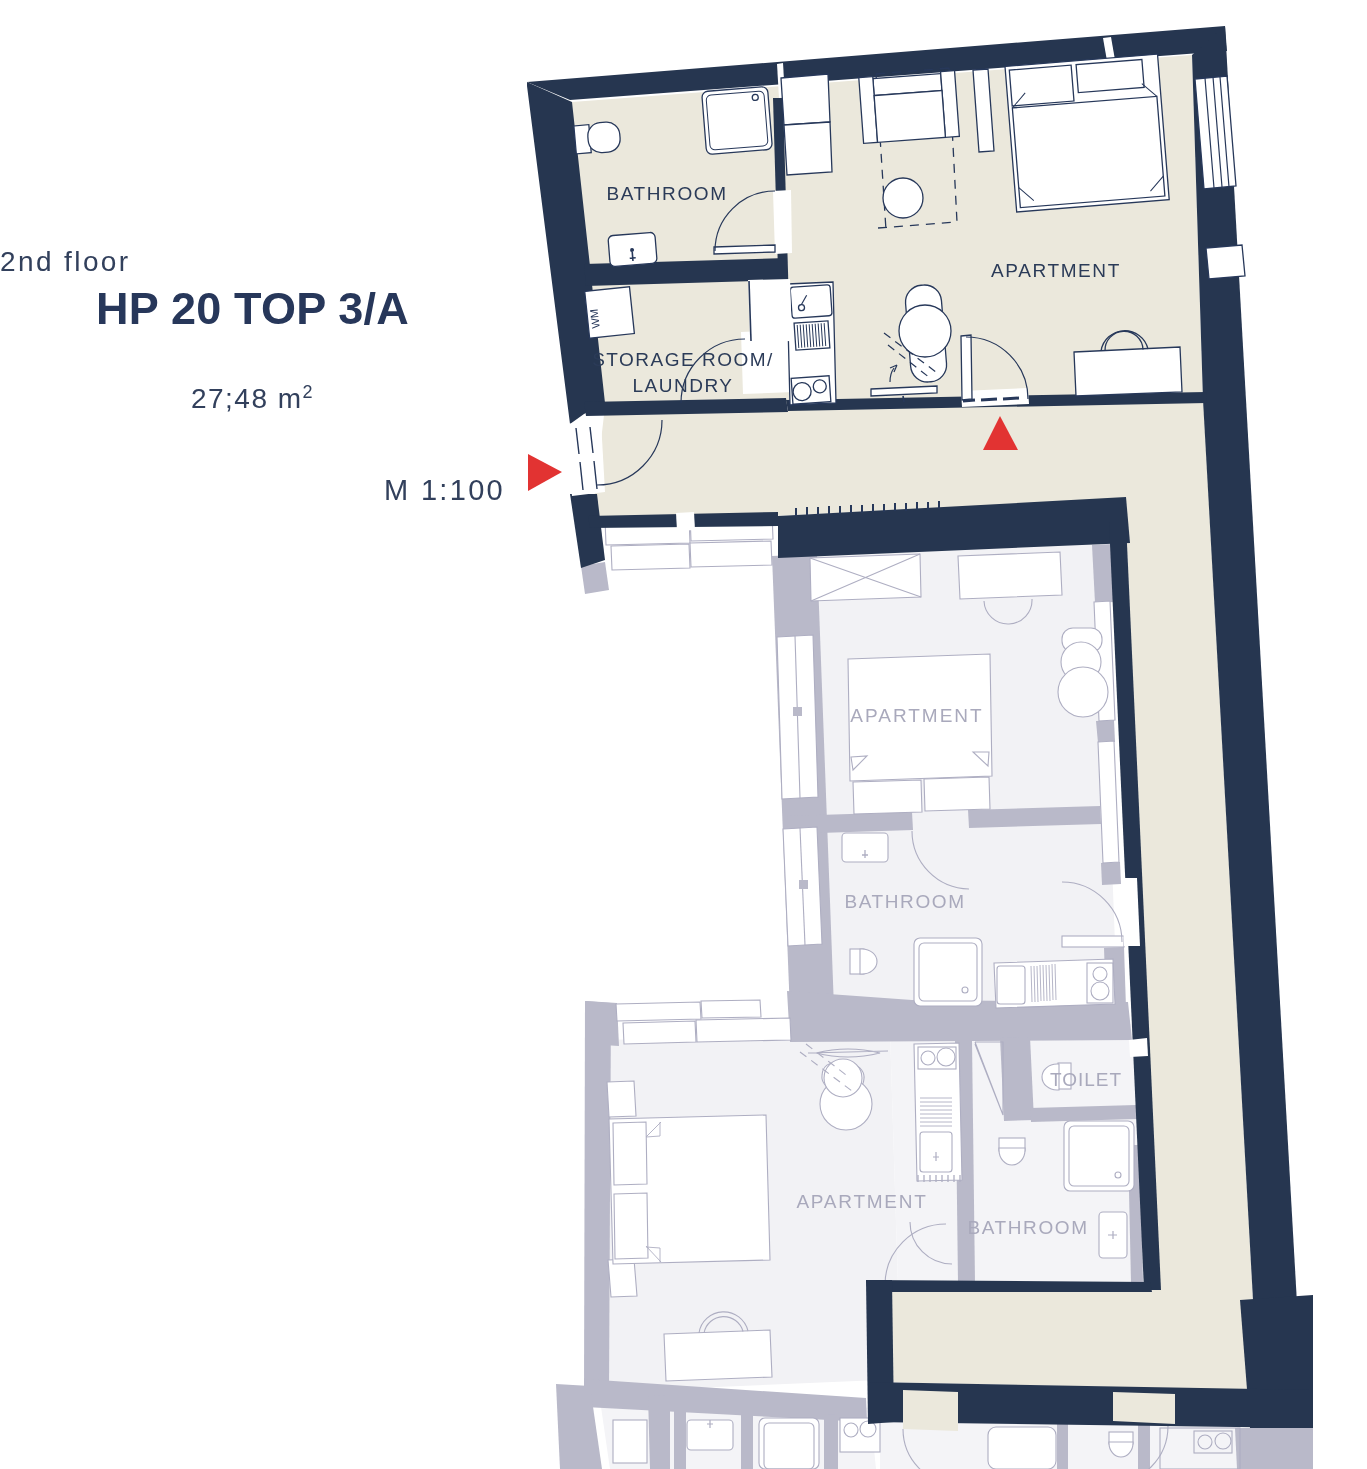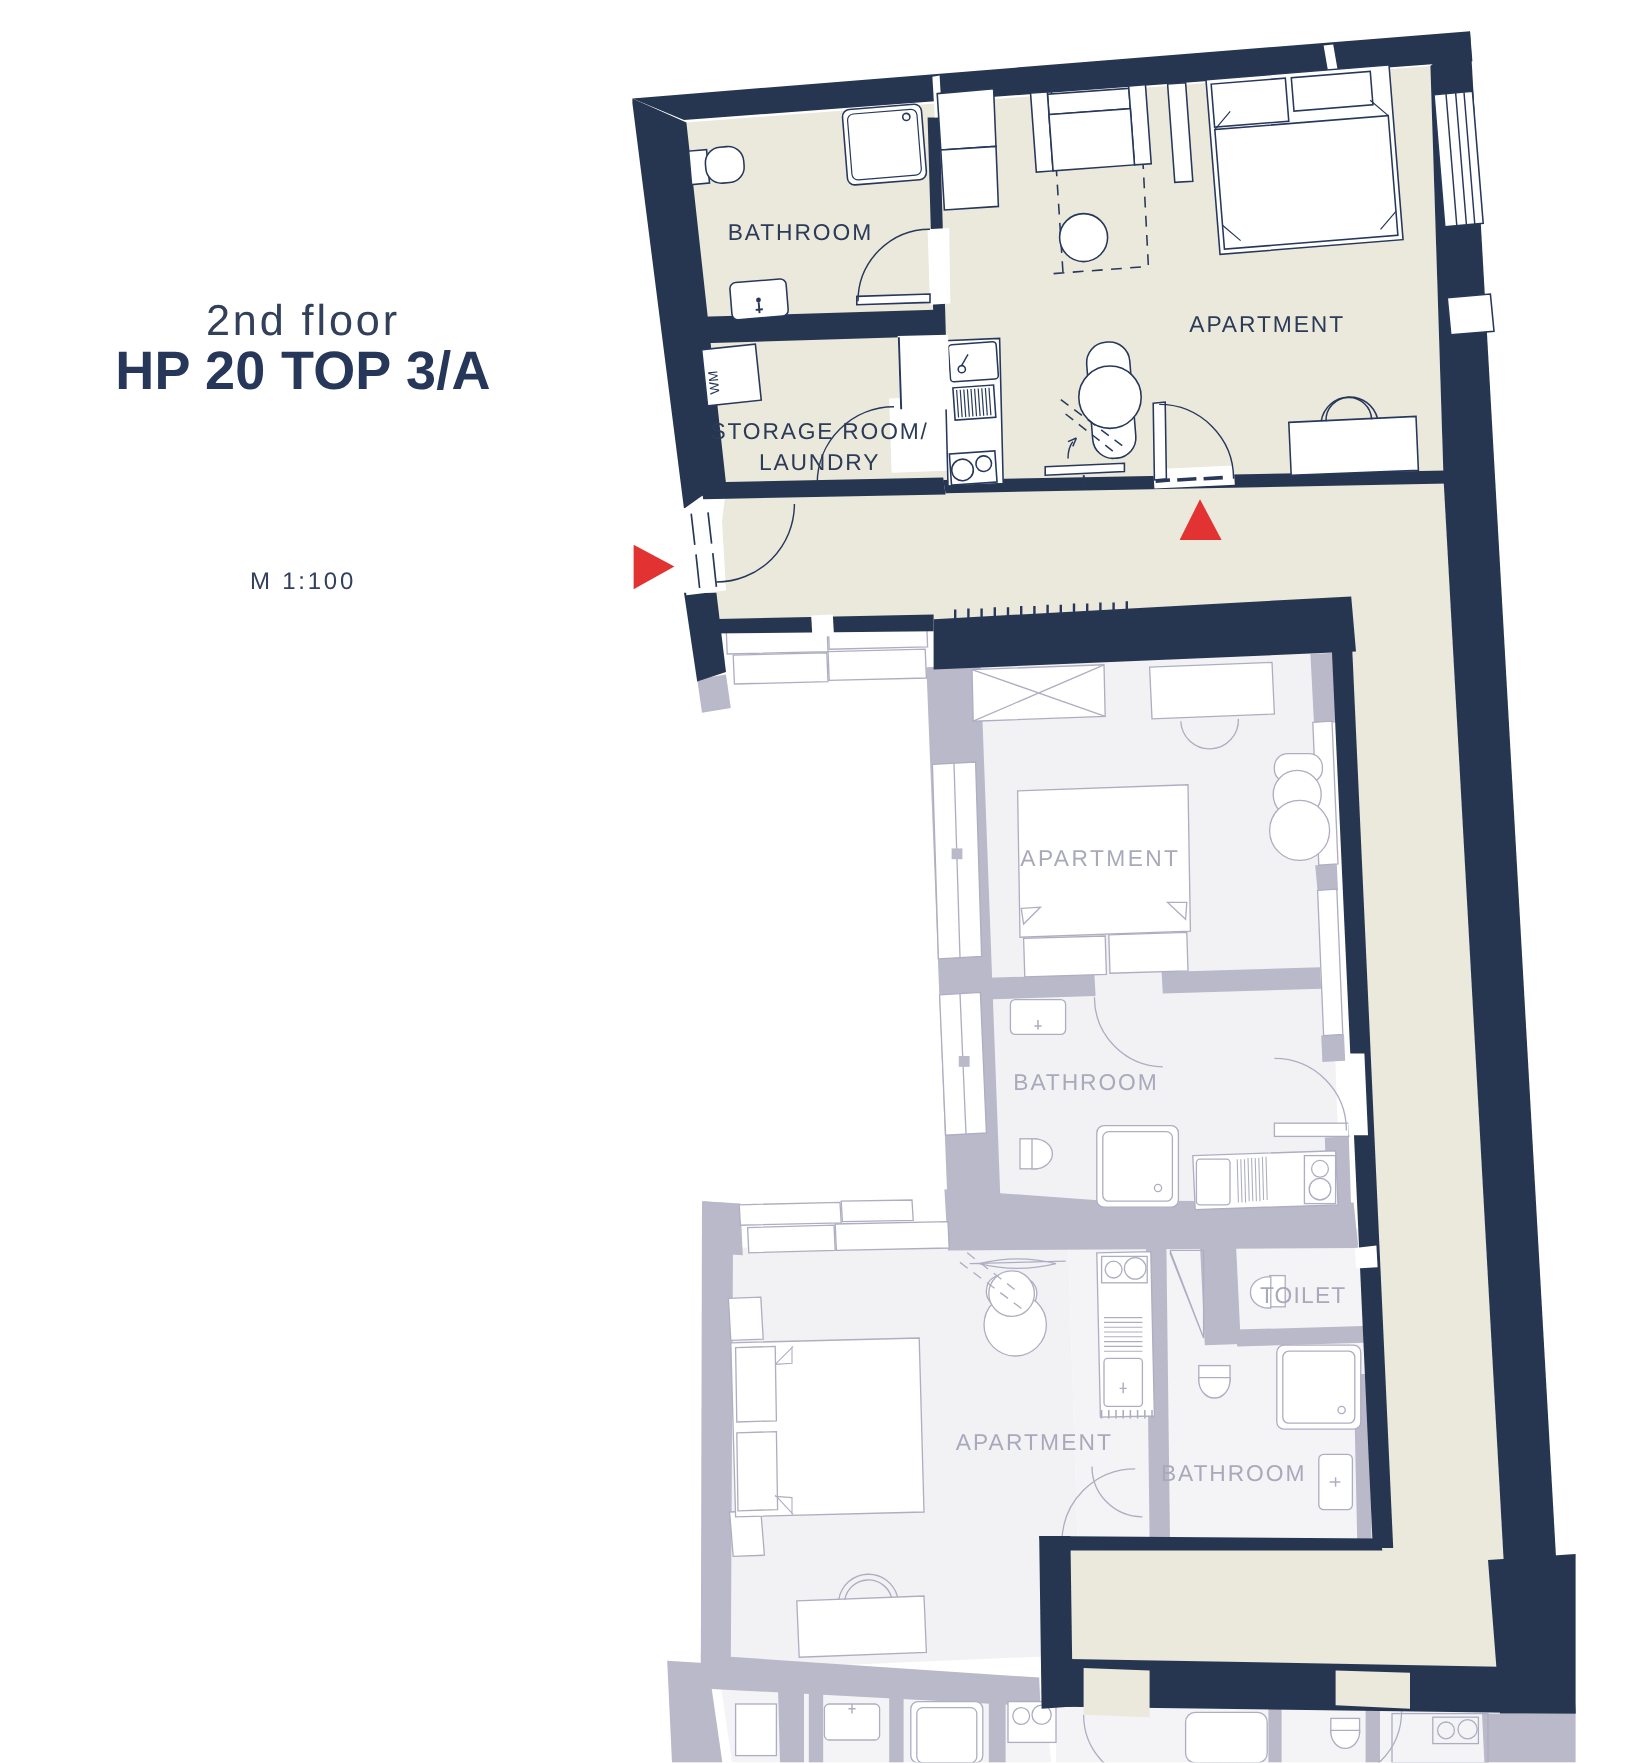--- a/index.html
+++ b/index.html
@@ -4,26 +4,27 @@
 <style>
 html,body{margin:0;padding:0;background:#ffffff;-webkit-font-smoothing:antialiased;}
 #page{position:relative;width:1367px;height:1469px;background:#ffffff;overflow:hidden;
  font-family:"Liberation Sans", sans-serif;}
 .t{position:absolute;color:#2b3a59;white-space:nowrap;}
 </style>
 </head>
 <body>
 <div id="page">
 
-<div class="t" style="left:0;top:246px;width:505px;text-align:center;font-size:36px;color:#32405c;letter-spacing:2.4px;">2nd floor</div>
+<div class="t" style="left:0;top:246px;width:505px;font-size:28px;color:#32405c;letter-spacing:2.4px;">2nd floor</div>
 
 <div class="t" style="left:0;top:283px;width:505px;text-align:center;font-size:45px;font-weight:bold;color:#27375a;letter-spacing:0.2px;">HP 20 TOP 3/A</div>
 
-
-<div class="t" style="left:0;top:474px;width:505px;text-align:center;font-size:20px;color:#32405c;letter-spacing:2.3px;">M 1:100</div>
+<div class="t" style="left:0;top:382px;width:505px;text-align:center;font-size:28px;color:#32405c;letter-spacing:1.5px;">27;48 m<sup style="font-size:18px;">2</sup></div>
+
+<div class="t" style="left:0;top:474px;width:505px;text-align:right;font-size:29px;color:#32405c;letter-spacing:2.3px;">M 1:100</div>
 
 <svg width="1367" height="1469" viewBox="0 0 1367 1469" style="position:absolute;left:0;top:0;" fill="none" stroke-linecap="butt" stroke-linejoin="miter">
 <g id="plan">
 
 <g id="faded">
 
 <polygon points="810,556 1100,540 1118,1025 835,1035" fill="#f2f2f5"></polygon>
 
 <polygon points="605,1040 890,1032 898,1285 880,1380 598,1392" fill="#f2f2f5"></polygon>
 

